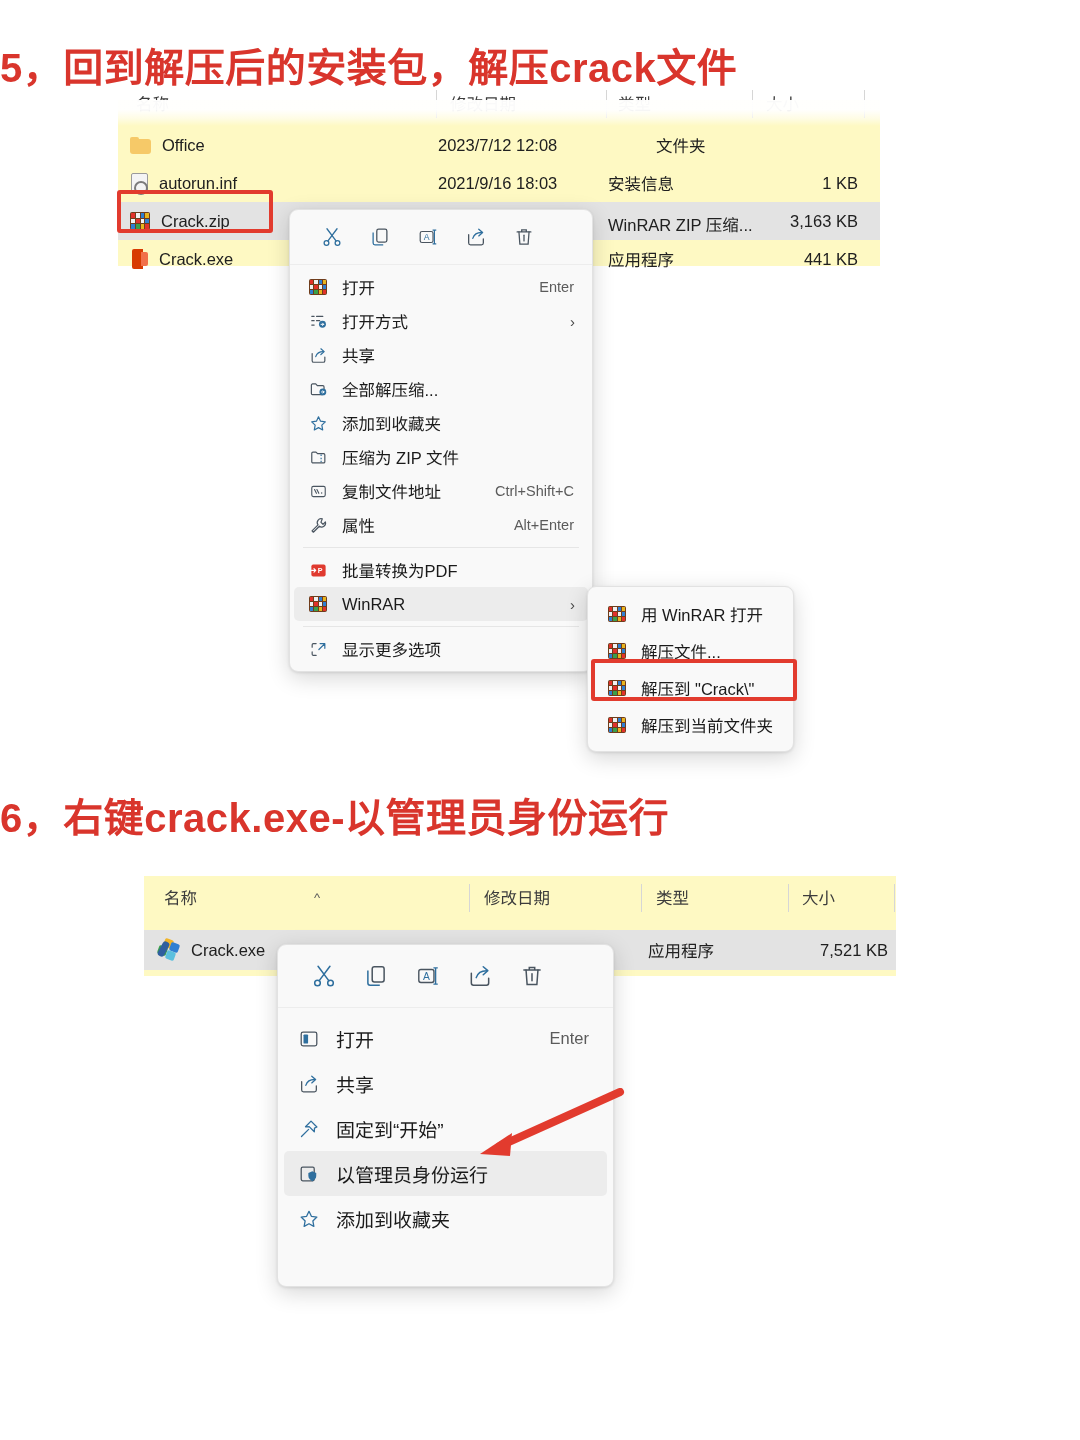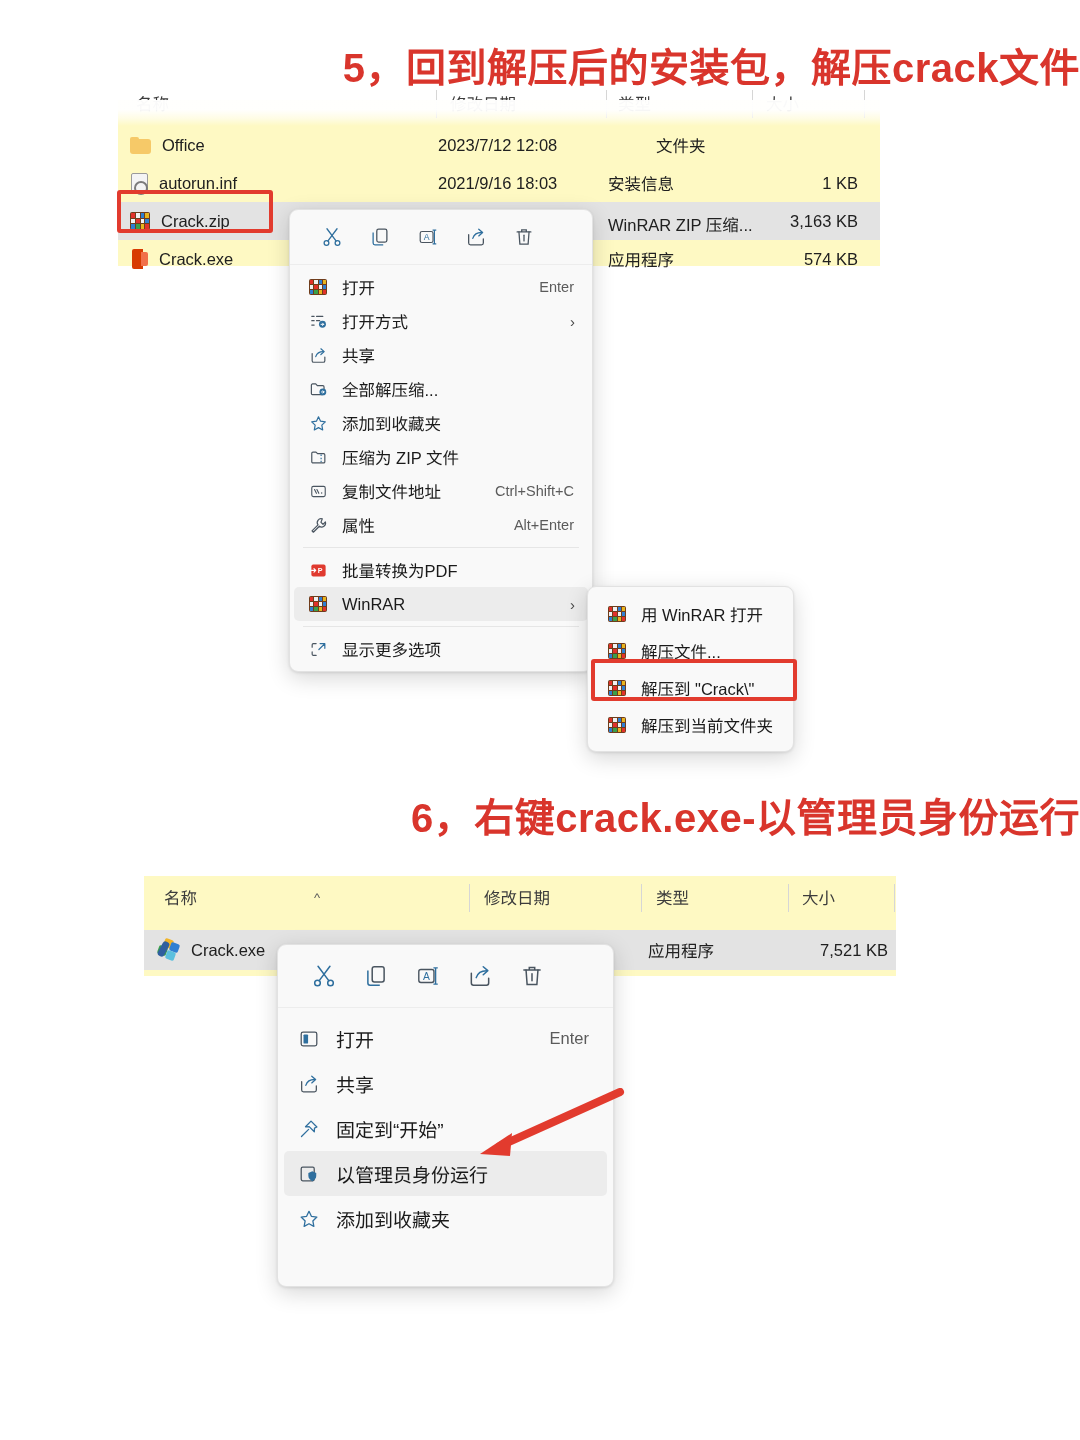--- a/index.html
+++ b/index.html
@@ -13,21 +13,21 @@
     overflow: hidden;
     font-family: "Liberation Sans", "DejaVu Sans", sans-serif;
     color: #1b1b1b;
     -webkit-font-smoothing: antialiased;
   }
 
   
   .step-heading {
     position: absolute;
     left: 0; width: 1080px;
-    text-align: right;
+    text-align: left;
     color: #d9352c;
     font-weight: 700;
     letter-spacing: 0.5px;
     white-space: nowrap;
   }
   #heading-5 { top: 36px; font-size: 40px; }
   #heading-6 { top: 786px; font-size: 40px; }
 
   
   .explorer {
@@ -275,21 +275,21 @@
     <span class="cell-size" style="left:620px; width:120px;">3,163 KB</span>
   </div>
 
   <div class="file-row" style="top:140px; width:762px;">
     <span class="file-name" style="left:14px;">
       <span class="ico ico-office"></span>
       <span class="label">Crack.exe</span>
     </span>
     <span class="cell-date" style="left:320px;"></span>
     <span class="cell-type" style="left:490px;">应用程序</span>
-    <span class="cell-size" style="left:620px; width:120px;">574 KB</span>
+    <span class="cell-size" style="left:620px; width:120px;">441 KB</span>
   </div>
 </div>
 
 <div class="ctx" id="ctx1" style="left:289px; top:209px; width:302px;">
 
   <div class="ctx-toolbar">
     <div class="tb">
       <svg width="22" height="22" viewBox="0 0 24 24" fill="none" stroke="#2f6f9e" stroke-width="1.4" stroke-linecap="round">
         <circle cx="6" cy="18.5" r="2.6"></circle>
           <circle cx="18" cy="18.5" r="2.6"></circle>

